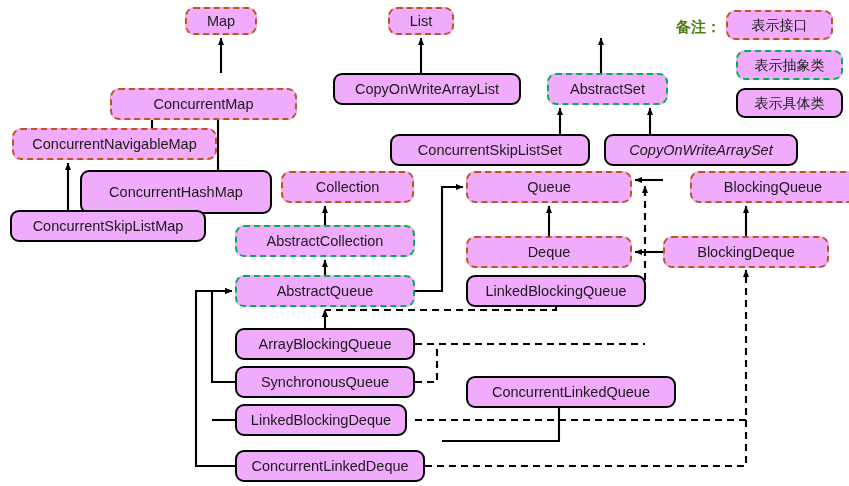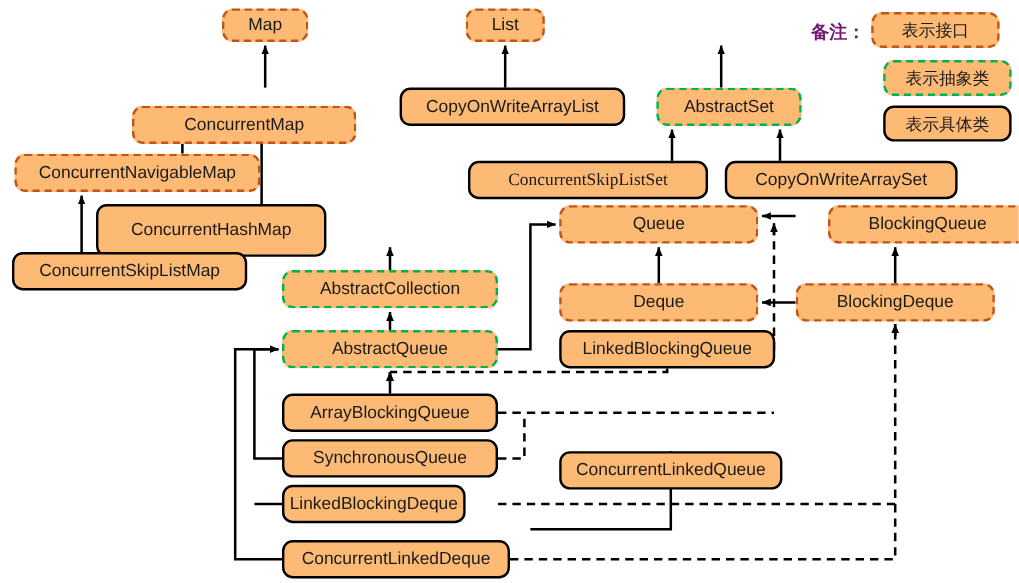--- a/index.html
+++ b/index.html
@@ -12,39 +12,39 @@
   }
   #wires{position:absolute;left:0;top:0;width:849px;height:486px;pointer-events:none;}
   .node{
     position:absolute;
     box-sizing:border-box;
     display:flex;align-items:center;justify-content:center;
     text-align:center;
     color:#1a1a1a;
     font-size:14.5px;
     line-height:1;
-    background:#fdba74;
+    background:#f0abfc;
     z-index:5;
     white-space:nowrap;
   }
   .iface{
     border:2.5px dashed #c0551a;
     border-radius:9px;
   }
   .abs{
     border:2.5px dashed #00b14f;
     border-radius:9px;
   }
   .cls{
     border:2.5px solid #000000;
     border-radius:9px;
   }
   .legend-title{
     position:absolute;
-    color:#701a75;
+    color:#4d7c0f;
     font-weight:bold;
     font-size:15px;
     z-index:6;
     white-space:nowrap;
     text-align:right;
   }
   .legend-node{font-size:14px;}
 </style>
 </head>
 <body>
@@ -131,34 +131,35 @@
   <div class="node cls legend-node" style="left:736px;top:88px;width:107px;height:30px;">表示具体类</div>
 
   <div class="node iface" style="left:185px;top:7px;width:72px;height:28px;">Map</div>
   <div class="node iface" style="left:388px;top:7px;width:66px;height:28px;">List</div>
 
   <div class="node iface" style="left:110px;top:73px;width:187px;height:32px;margin-top:15px;">ConcurrentMap</div>
   <div class="node cls" style="left:333px;top:73px;width:188px;height:32px;">CopyOnWriteArrayList</div>
   <div class="node abs" style="left:547px;top:73px;width:121px;height:32px;">AbstractSet</div>
 
   <div class="node iface" style="left:12px;top:128px;width:205px;height:32px;">ConcurrentNavigableMap</div>
-  <div class="node cls" style="left:390px;top:134px;width:200px;height:32px;font-family:Liberation Serif, serif;">ConcurrentSkipListSet</div>
-  <div class="node cls" style="left:604px;top:134px;width:194px;height:32px;">CopyOnWriteArraySet</div>
+  <div class="node cls" style="left:390px;top:134px;width:200px;height:32px;">ConcurrentSkipListSet</div>
+  <div class="node cls" style="left:604px;top:134px;width:194px;height:32px;font-style:italic;">CopyOnWriteArraySet</div>
 
   <div class="node cls" style="left:80px;top:170px;width:192px;height:44px;text-align:center;">ConcurrentHashMap</div>
+  <div class="node iface" style="left:281px;top:171px;width:133px;height:32px;">Collection</div>
   <div class="node iface" style="left:466px;top:171px;width:166px;height:32px;">Queue</div>
   <div class="node iface" style="left:690px;top:171px;width:166px;height:32px;">BlockingQueue</div>
 
   <div class="node cls" style="left:10px;top:210px;width:196px;height:32px;">ConcurrentSkipListMap</div>
   <div class="node abs" style="left:235px;top:225px;width:180px;height:32px;">AbstractCollection</div>
   <div class="node iface" style="left:466px;top:236px;width:166px;height:32px;">Deque</div>
   <div class="node iface" style="left:663px;top:236px;width:166px;height:32px;">BlockingDeque</div>
 
   <div class="node abs" style="left:235px;top:275px;width:180px;height:32px;">AbstractQueue</div>
   <div class="node cls" style="left:466px;top:275px;width:180px;height:32px;">LinkedBlockingQueue</div>
 
   <div class="node cls" style="left:235px;top:328px;width:180px;height:32px;">ArrayBlockingQueue</div>
   <div class="node cls" style="left:235px;top:366px;width:180px;height:32px;text-align:center;">SynchronousQueue</div>
-  <div class="node cls" style="left:466px;top:376px;width:186px;height:32px;">ConcurrentLinkedQueue</div>
-  <div class="node cls" style="left:235px;top:404px;width:153px;height:32px;text-align:center;">LinkedBlockingDeque</div>
+  <div class="node cls" style="left:466px;top:376px;width:210px;height:32px;">ConcurrentLinkedQueue</div>
+  <div class="node cls" style="left:235px;top:404px;width:172px;height:32px;text-align:center;">LinkedBlockingDeque</div>
   <div class="node cls" style="left:235px;top:450px;width:190px;height:32px;">ConcurrentLinkedDeque</div>
 
 </div>
 
 </body></html>

